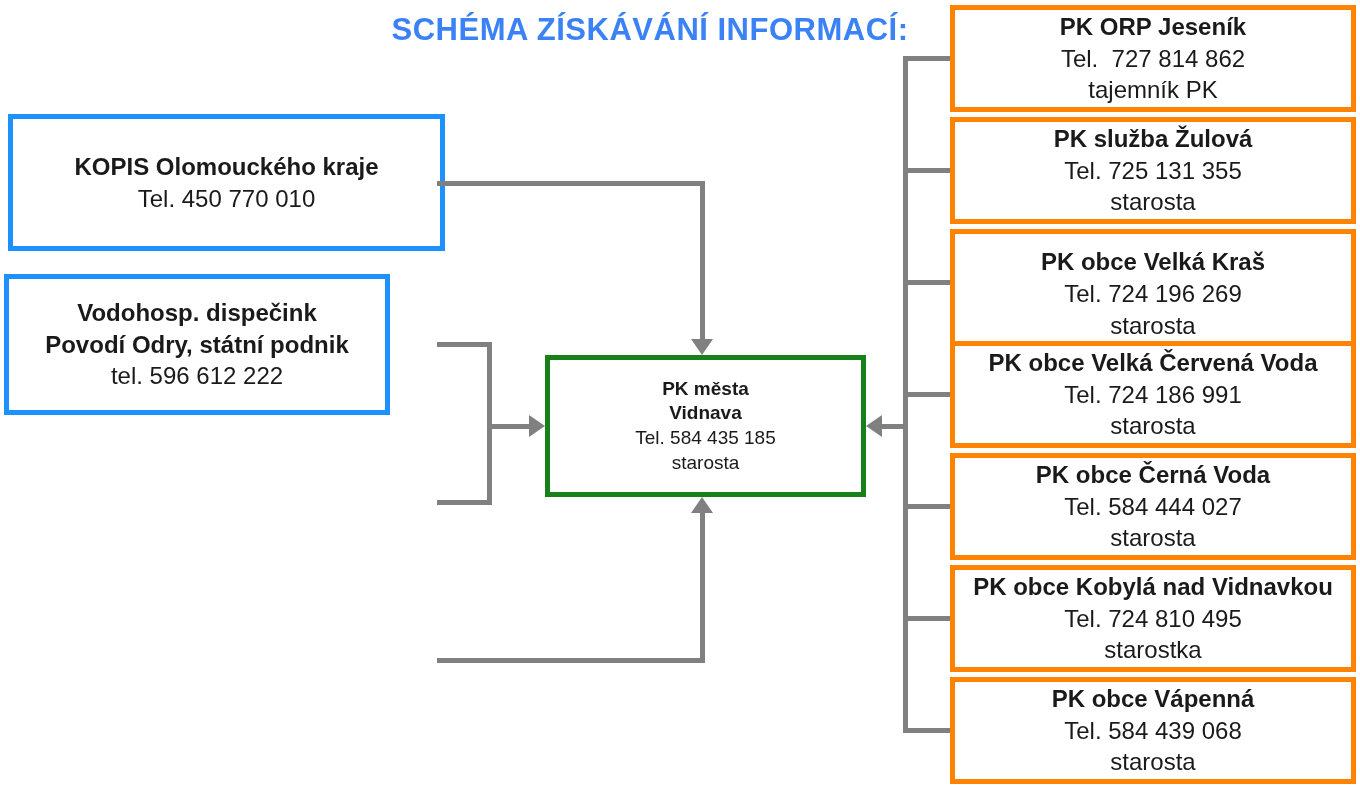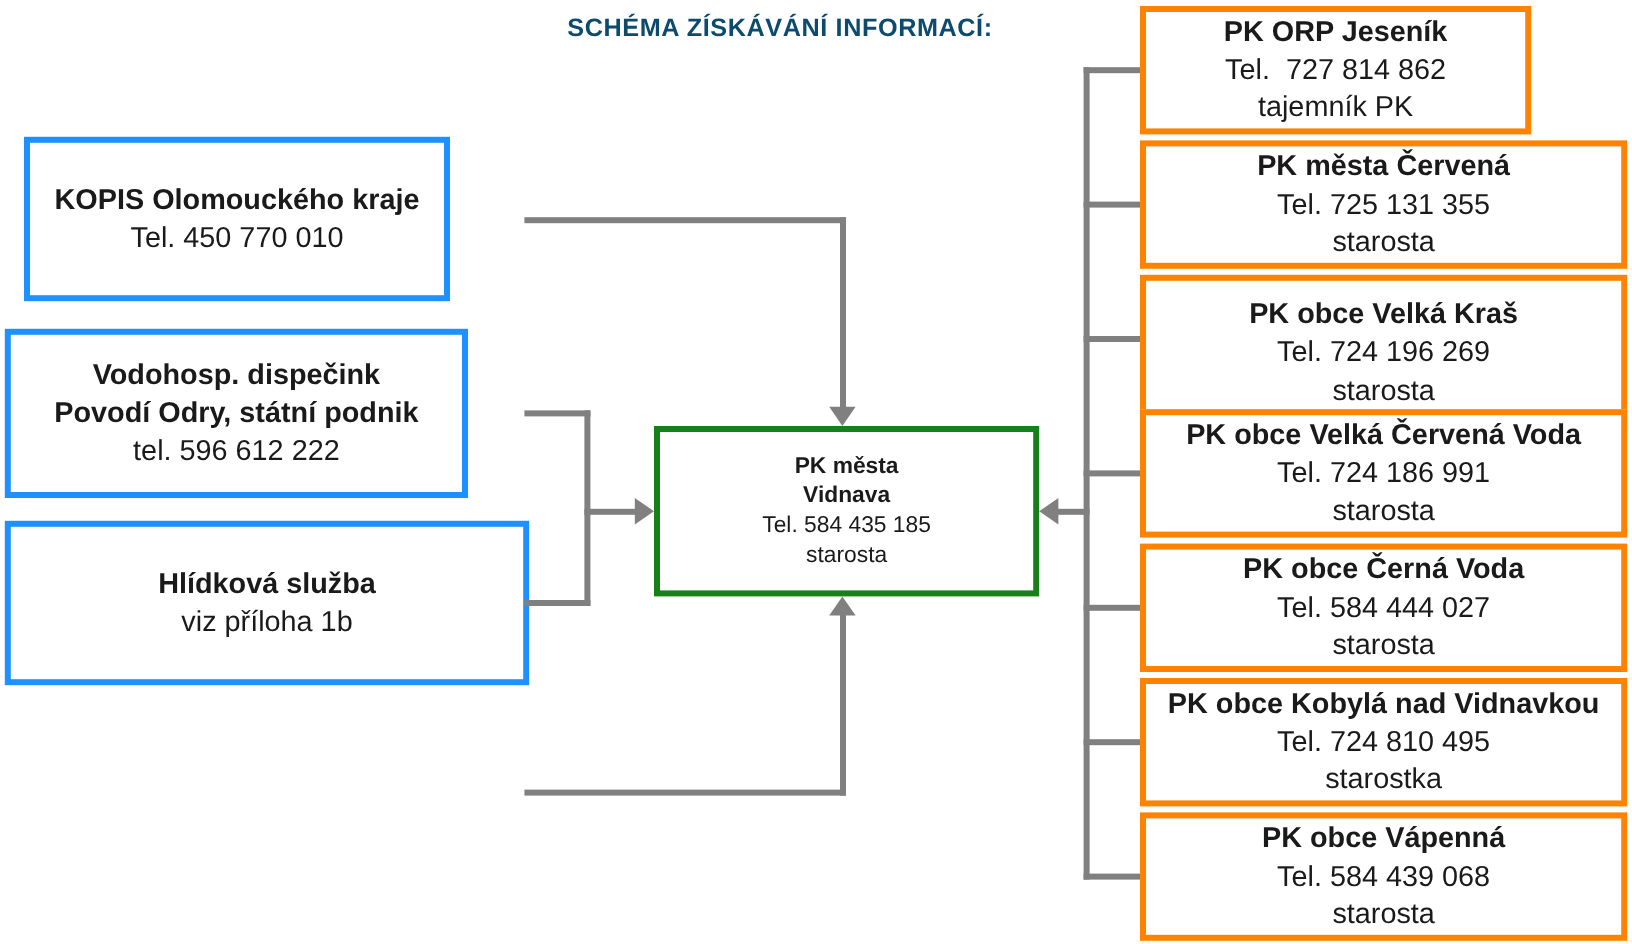--- a/index.html
+++ b/index.html
@@ -1,21 +1,21 @@
 <!DOCTYPE html>
 <html style="--blue-border: #1E90FF; --orange-border: #FF8200; --green-border: #188018; --arrow-gray: #808080;"><head>
 <meta charset="utf-8">
 <style>
   * { margin:0; padding:0; box-sizing:border-box; }
   html,body { background:#ffffff; }
   body { font-family:"Liberation Sans", sans-serif; color:#1a1a1a; }
   .canvas { position:relative; width:1360px; height:787px; background:#ffffff; overflow:hidden; }
 
   .title { position:absolute; left:300px; top:12px; width:700px; text-align:center;
-           font-size:21px; font-weight:bold; letter-spacing:0.5px; color:#0c4a6e; }
+           font-size:31px; font-weight:bold; letter-spacing:0.5px; color:#3b82f6; }
 
   .box { position:absolute; background:#ffffff; display:flex; flex-direction:column;
          justify-content:center; align-items:center; text-align:center; padding:4px 6px; }
   .box.blue   { border:5px solid var(--blue-border,  #1E90FF); }
   .box.orange { border:5px solid var(--orange-border,#FF8200); }
   .box.green  { border:5px solid var(--green-border, #188018); }
 
   .l { font-size:24px; line-height:1.32; white-space:pre-wrap; }
   .bold { font-weight:bold; }
   .center-box .l { font-size:19px; line-height:1.3; }
@@ -31,52 +31,48 @@
   .arrow.leftward  { border-top:11px solid transparent; border-bottom:11px solid transparent;
                  border-right:16px solid var(--arrow-gray,#808080); }
 </style>
 </head>
 <body>
 
 <div class="canvas">
 
   <div class="title">SCHÉMA ZÍSKÁVÁNÍ INFORMACÍ:</div>
 
-  <div class="box blue" style="left:20px;top:114px;width:355px;height:137px">
+  <div class="box blue" style="left:8px;top:114px;width:437px;height:137px">
     <div class="l bold">KOPIS Olomouckého kraje</div>
     <div class="l">Tel. 450 770 010</div>
   </div>
 
   <div class="box blue" style="left:4px;top:274px;width:386px;height:141px">
     <div class="l bold">Vodohosp. dispečink</div>
     <div class="l bold">Povodí Odry, státní podnik</div>
     <div class="l">tel. 596 612 222</div>
   </div>
 
-  <div class="box blue" style="left:4px;top:434px;width:437px;height:137px">
-    <div class="l bold">Hlídková služba</div>
-    <div class="l">viz příloha 1b</div>
-  </div>
 
 
   <div class="box green center-box" style="left:545px;top:355px;width:321px;height:142px">
     <div class="l bold">PK města</div>
     <div class="l bold">Vidnava</div>
     <div class="l">Tel. 584 435 185</div>
     <div class="l">starosta</div>
   </div>
 
-  <div class="box orange" style="left:950px;top:5px;width:326px;height:107px">
+  <div class="box orange" style="left:950px;top:5px;width:406px;height:107px">
     <div class="l bold">PK ORP Jeseník</div>
     <div class="l">Tel.  727 814 862</div>
     <div class="l">tajemník PK</div>
   </div>
 
   <div class="box orange" style="left:950px;top:117px;width:406px;height:107px">
-    <div class="l bold">PK města Červená</div>
+    <div class="l bold">PK služba Žulová</div>
     <div class="l">Tel. 725 131 355</div>
     <div class="l">starosta</div>
   </div>
 
   <div class="box orange" style="left:950px;top:229px;width:406px;height:130px">
     <div class="l bold">PK obce Velká Kraš</div>
     <div class="l">Tel. 724 196 269</div>
     <div class="l">starosta</div>
   </div>
 

